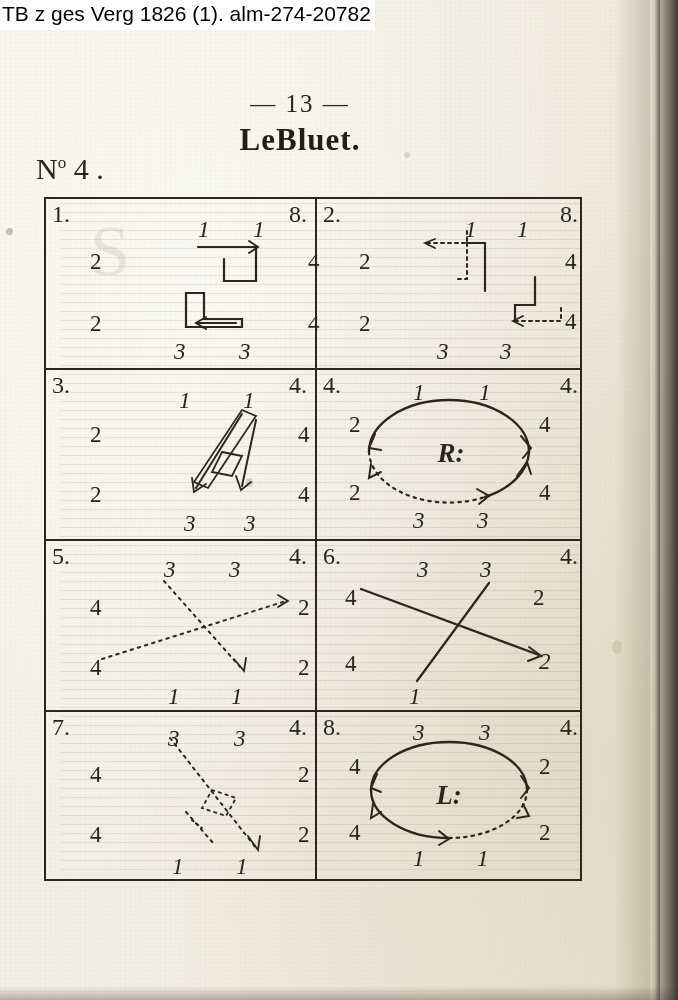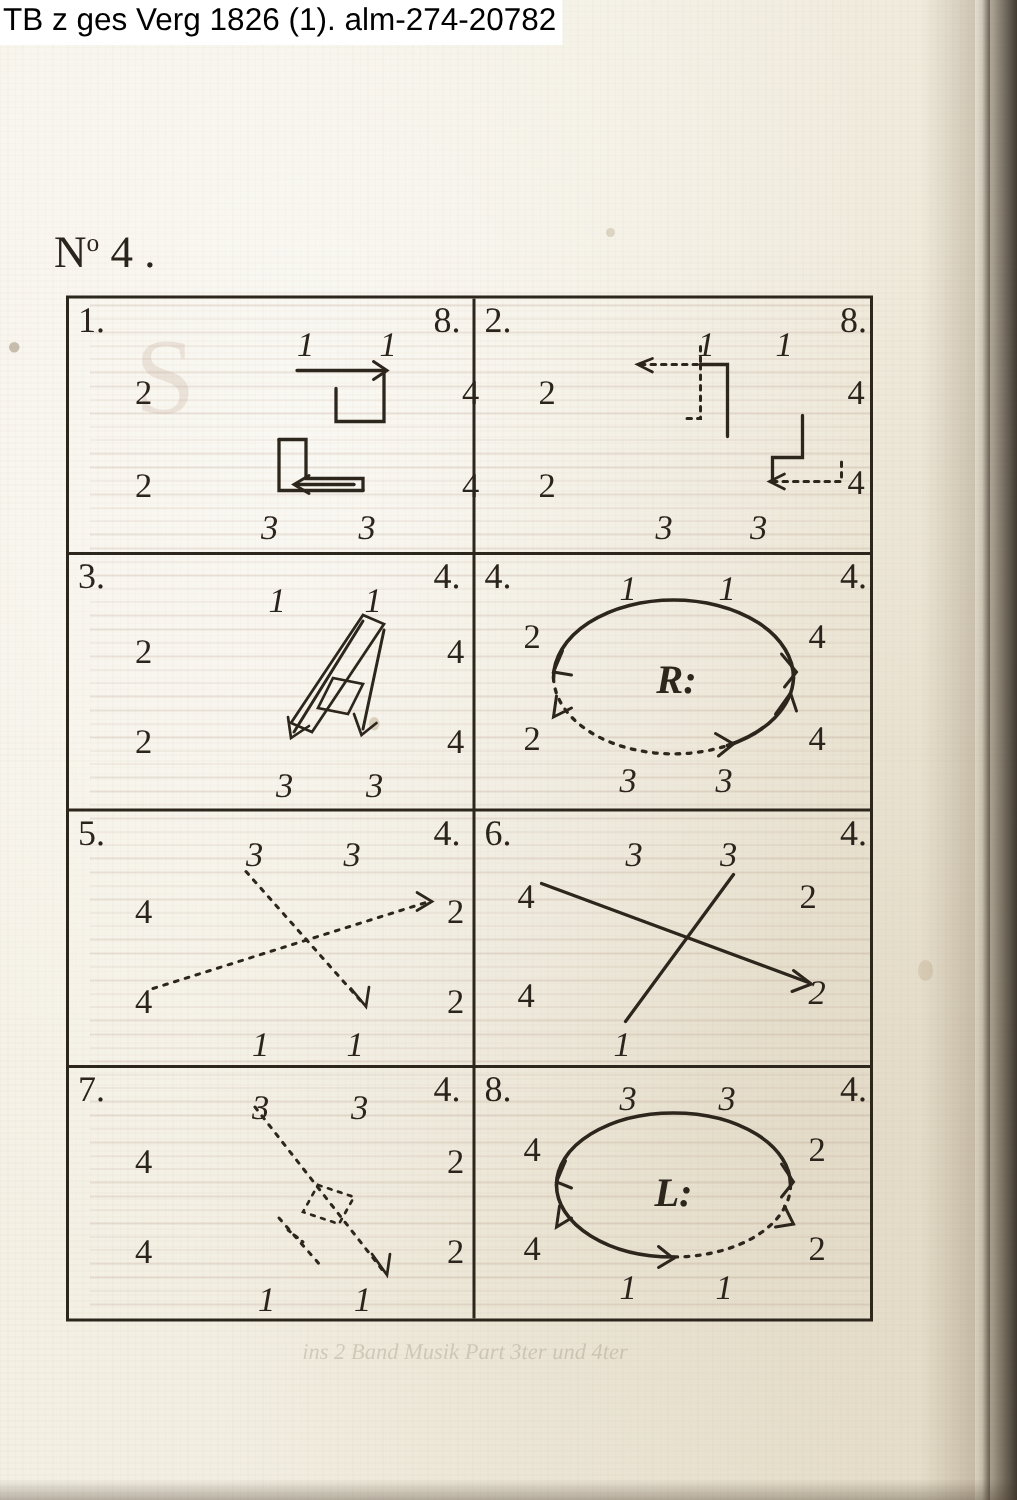--- a/index.html
+++ b/index.html
@@ -225,20 +225,22 @@
   <div class="paper"></div>
   <div class="bleed"></div>
   <div class="bleed2">S</div>
 
   <div class="foxing" style="left:246px; top:478px; width:7px; height:9px;"></div>
   <div class="foxing" style="left:404px; top:152px; width:6px; height:6px; opacity:.3;"></div>
   <div class="foxing" style="left:612px; top:640px; width:10px; height:14px; opacity:.22;"></div>
 
   <div class="left-mark"></div>
 
+  <div class="pagenum">— 13 —</div>
+  <div class="title">LeBluet.</div>
   <div class="no4">
     <span>N</span><sup>o</sup><span> 4 .</span>
   </div>
 
   <div class="grid">
     <div class="vline"></div>
     <div class="hline h1"></div>
     <div class="hline h2"></div>
     <div class="hline h3"></div>
 
@@ -446,21 +448,20 @@
           <path d="M60,62 L54,76 L64,80" stroke-width="2"></path>
           <path d="M56,92 L54,106 L64,100" stroke-width="2"></path>
           <path d="M206,92 L212,104 L200,106" stroke-width="2"></path>
         </g>
         <text x="132" y="92" text-anchor="middle" font-family="Liberation Serif, serif" font-size="27" font-weight="bold" font-style="italic" fill="#2d261d">L:</text>
       </svg>
       <div style="position:absolute; left:0; top:0; width:0; height:0; overflow:hidden;">L:</div>
     </div>
   </div>
 
-  <div class="handwriting">ins 2 Band Musik Part 3ter und 4ter</div>
 
   <div class="gutter-shadow"></div>
   <div class="binding"></div>
   <div class="binding-inner"></div>
   <div class="bottom-edge"></div>
 
   <div class="idbar">TB z ges Verg 1826 (1). alm-274-20782</div>
 </div>
 
 </body></html>

